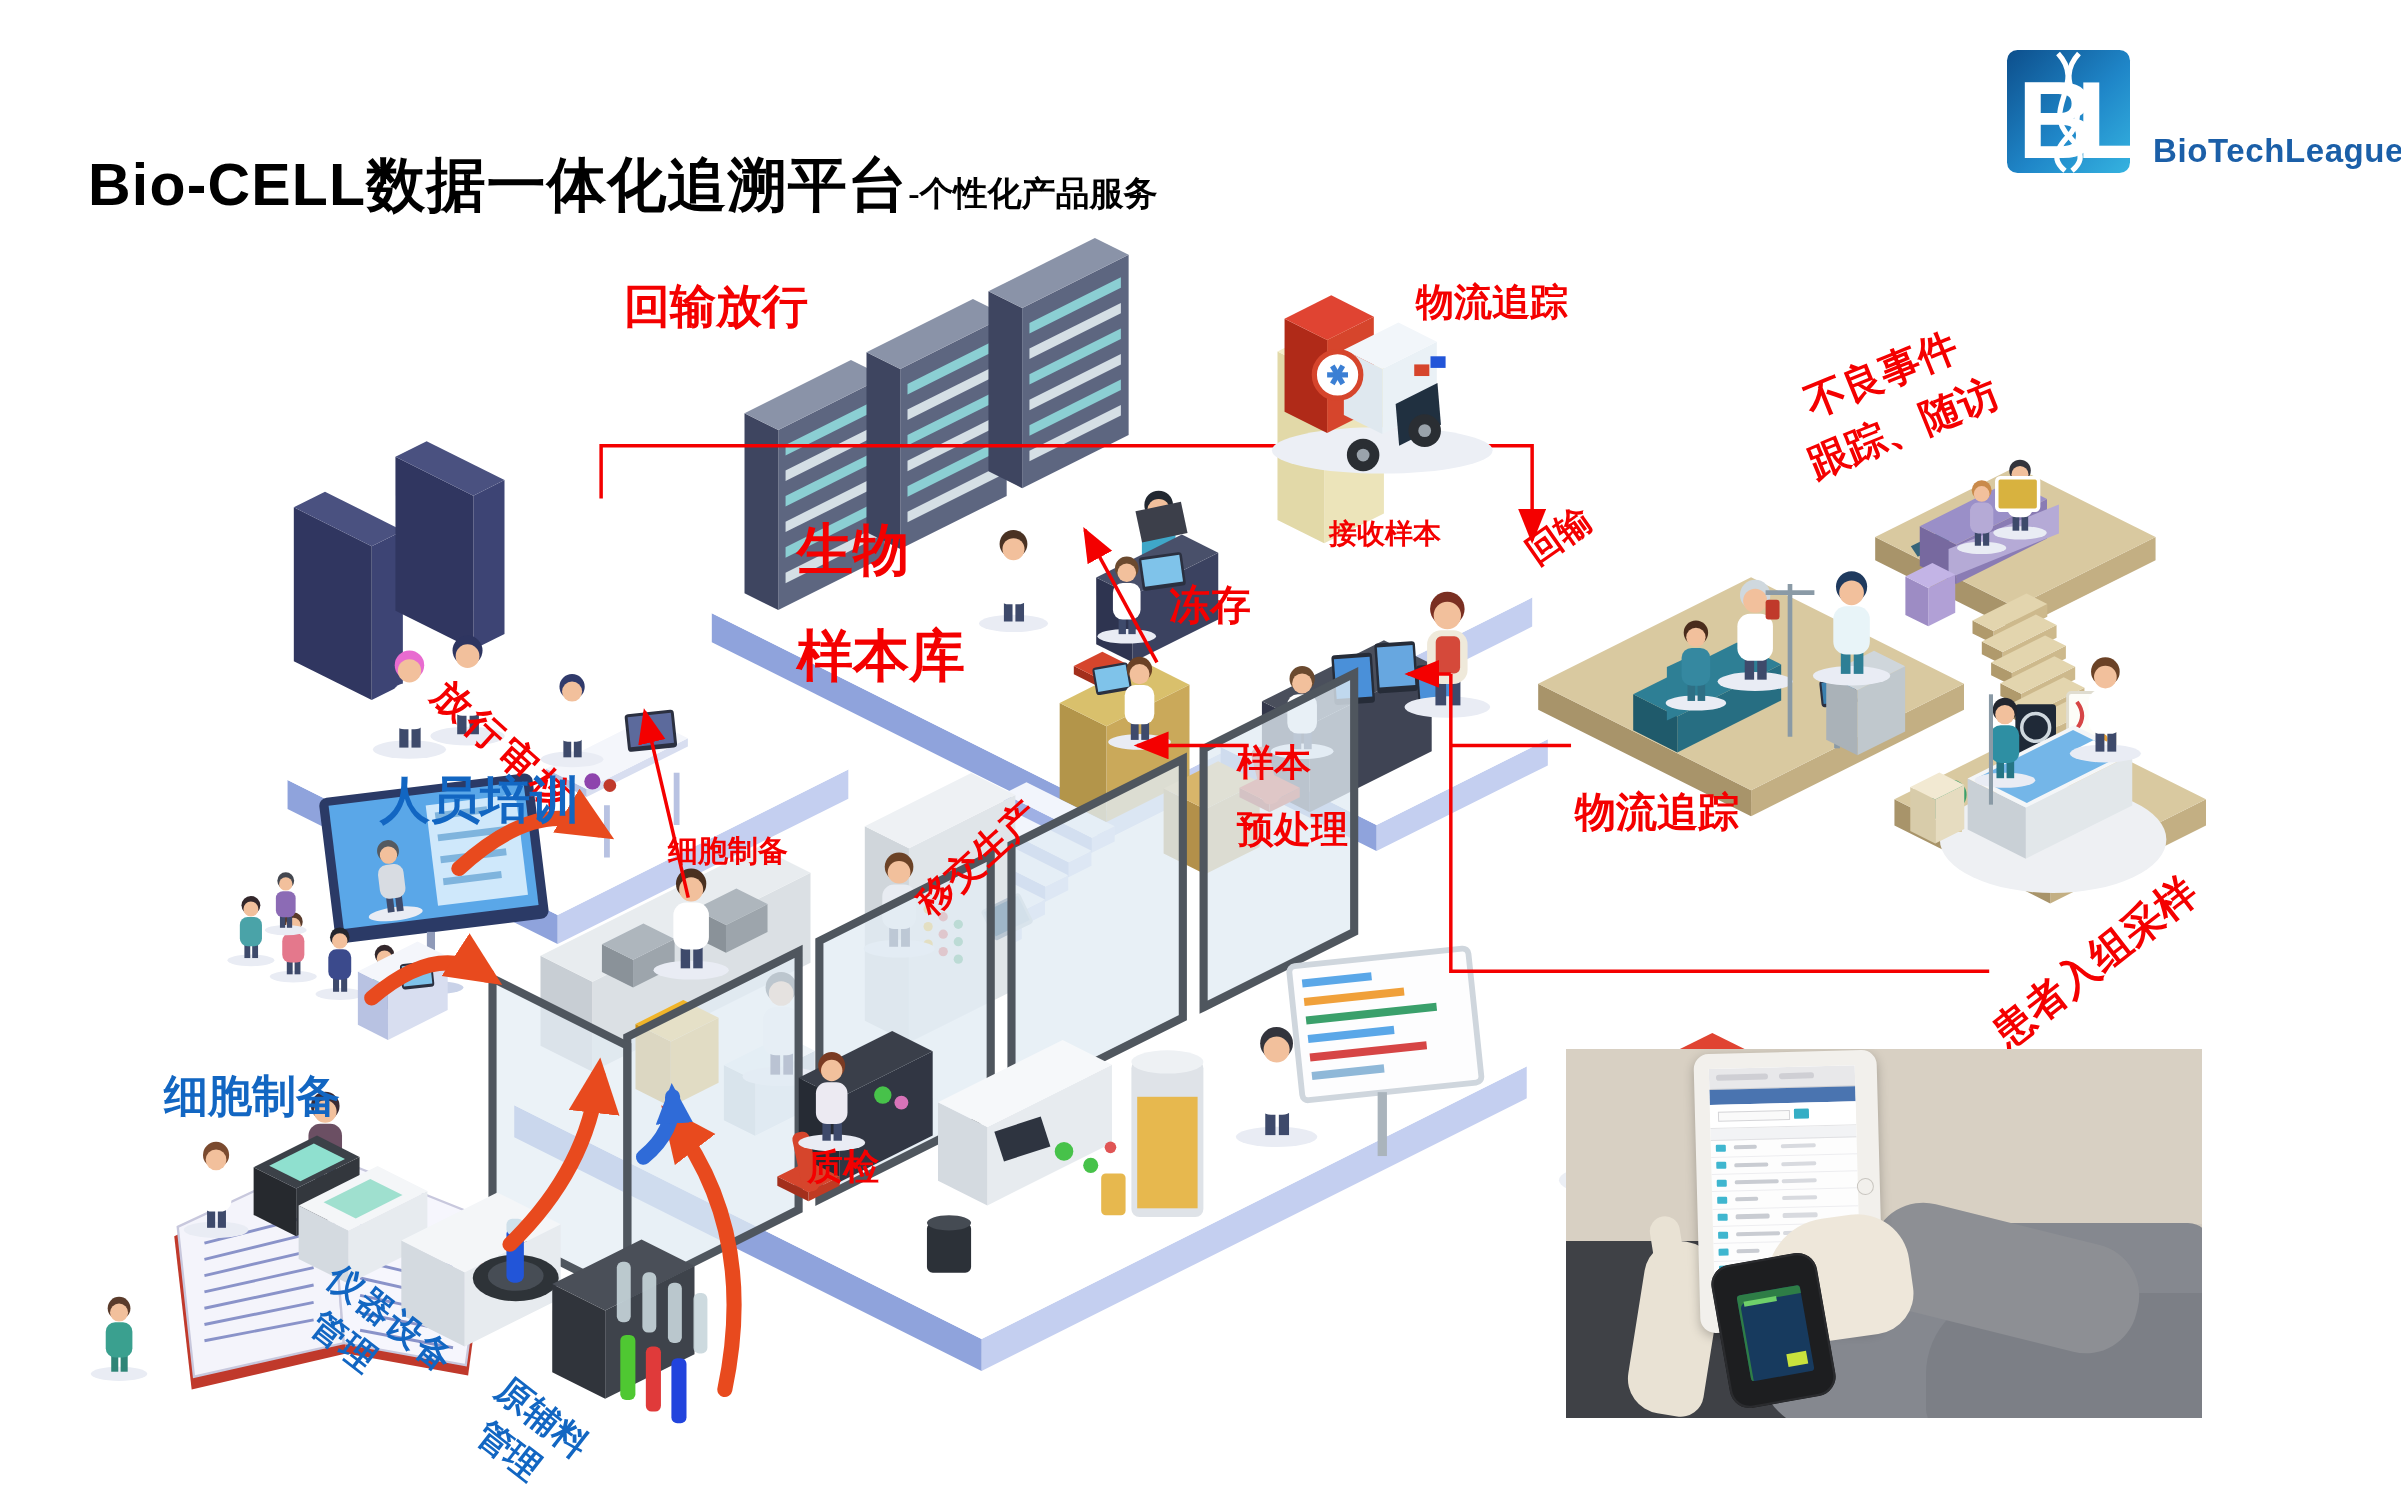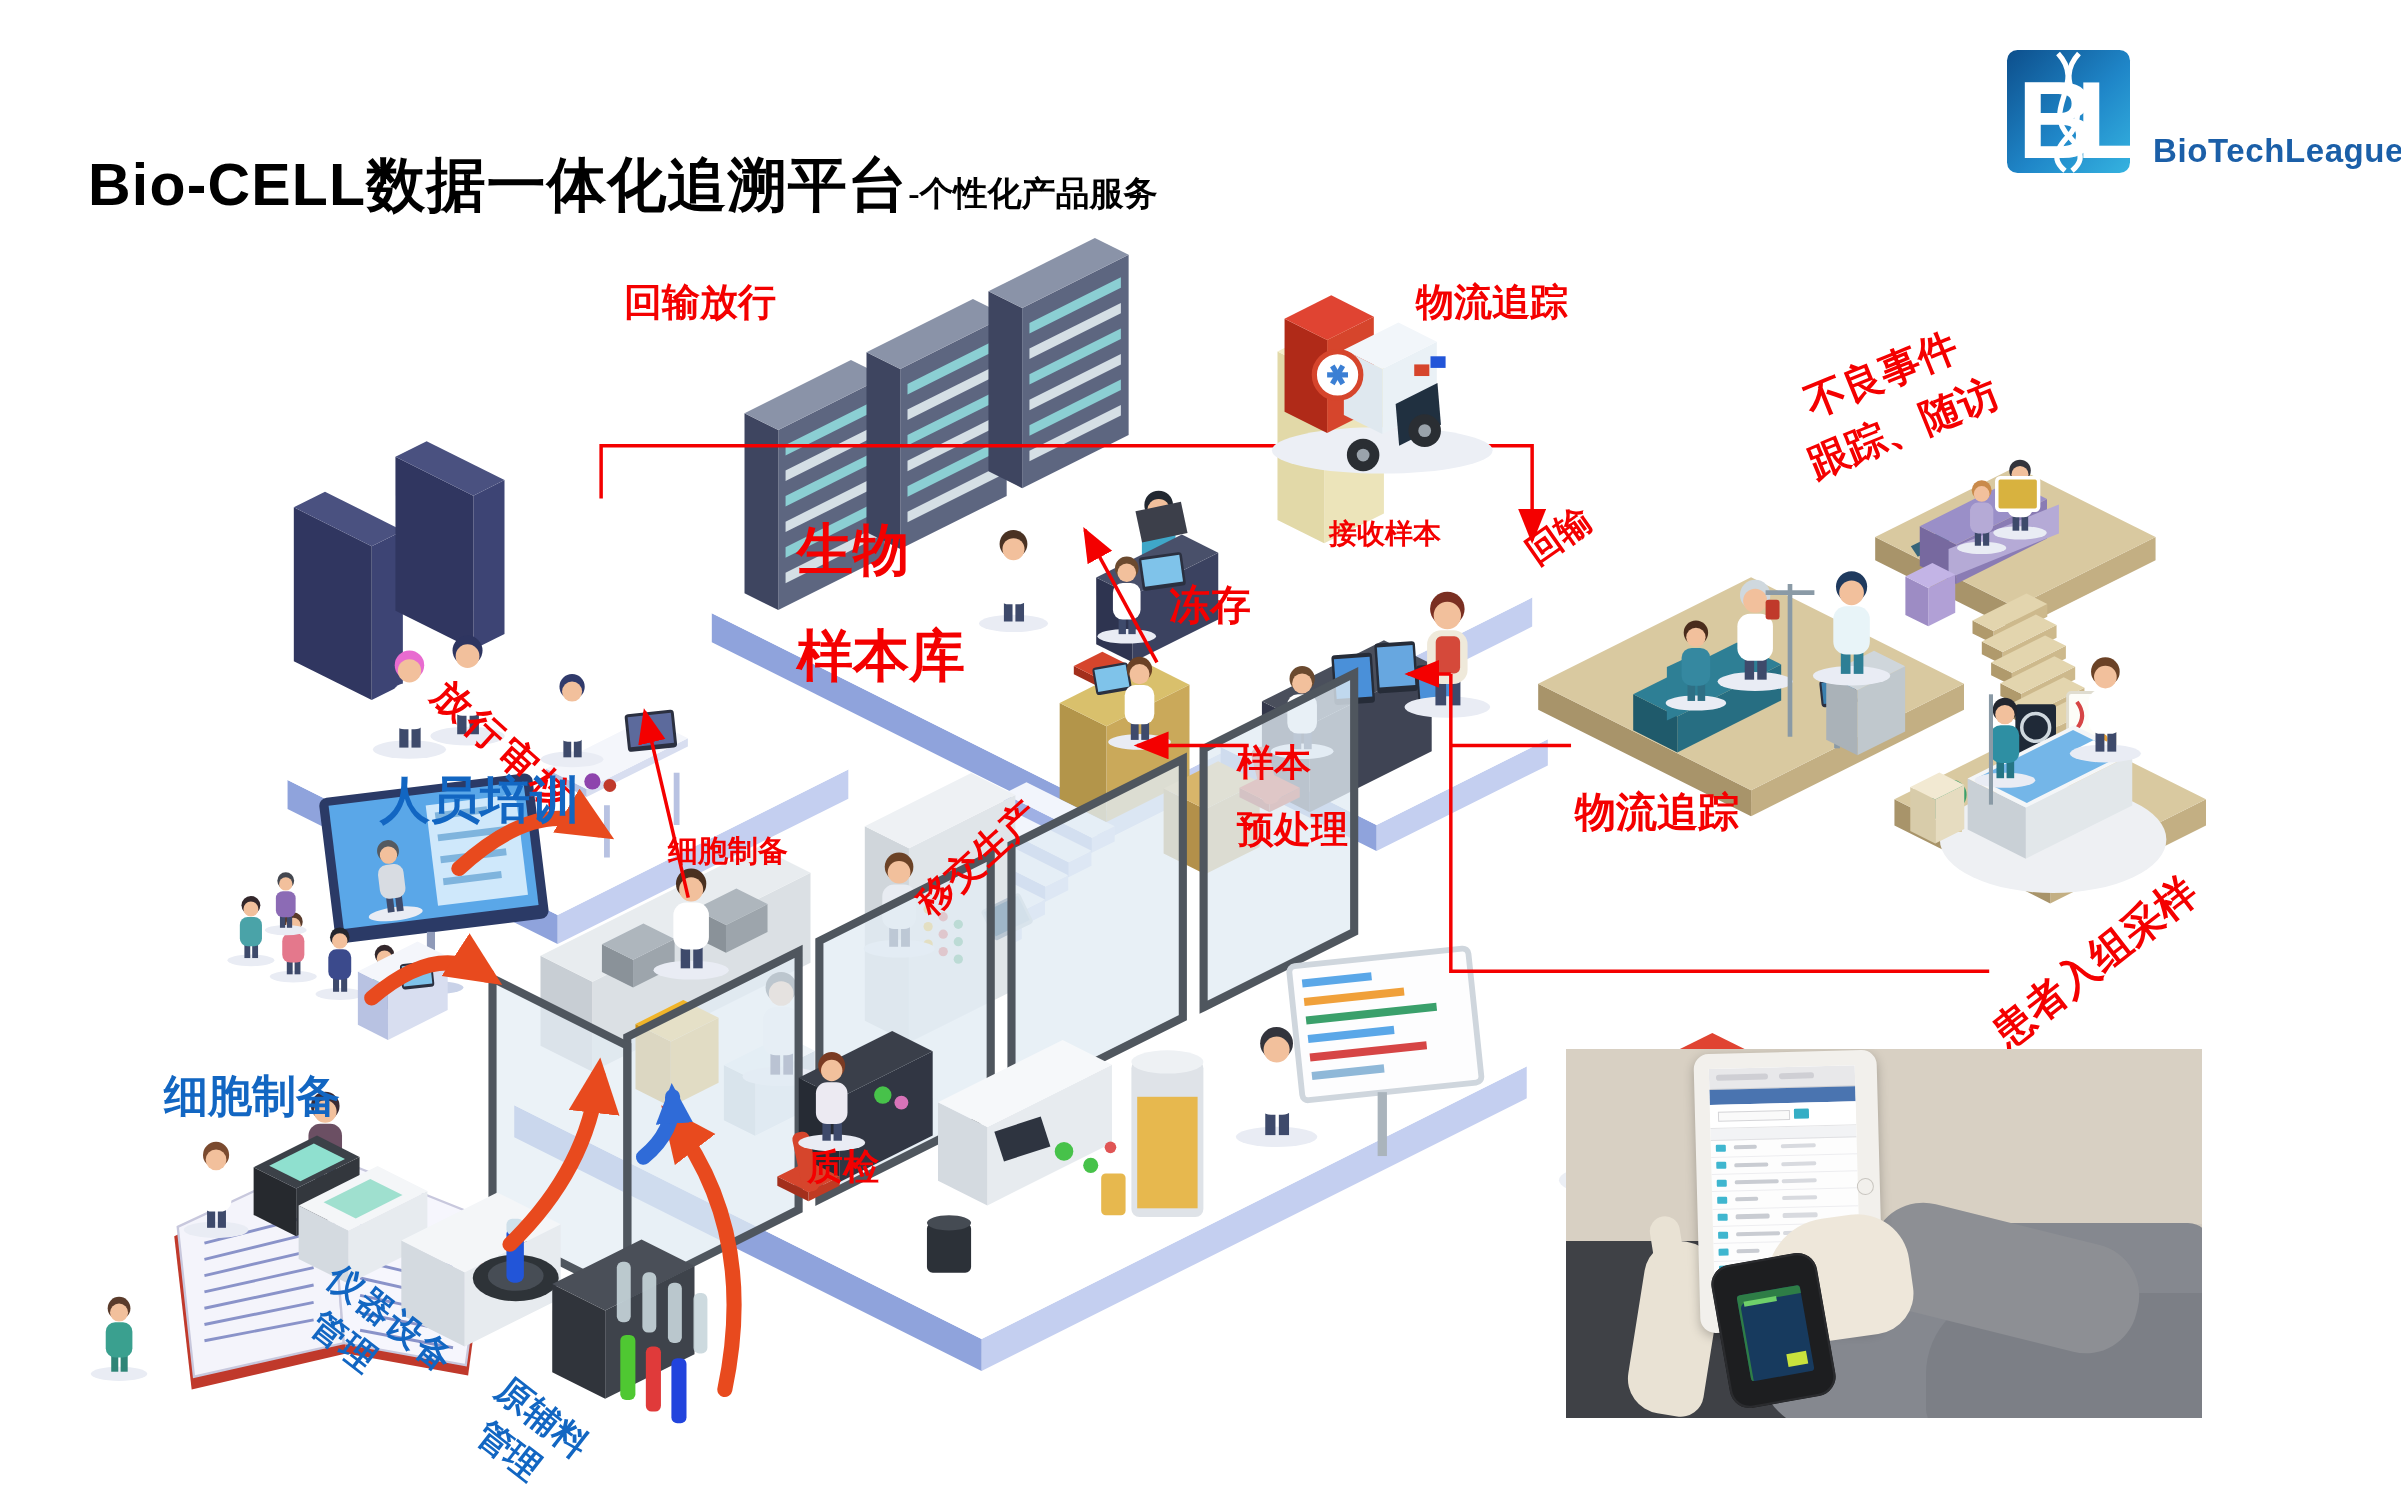--- a/index.html
+++ b/index.html
@@ -700,21 +700,21 @@
     <span class="b">B</span>
     <span class="l">L</span>
     <svg width="123" height="123" viewBox="0 0 212 212" style="position:absolute;left:0;top:0">
       <path d="M88,6 C138,60 58,100 108,150 C140,184 122,200 112,208" stroke="#fff" stroke-width="9" fill="none"></path>
       <path d="M124,6 C74,60 154,100 104,150 C72,184 90,200 100,208" stroke="#fff" stroke-width="9" fill="none"></path>
     </svg>
   </div>
   <div class="en">BioTechLeague</div>
 </div>
 
-<div class="lbl" style="left:624px;top:282px;font-size:38px">回输放行</div>
+<div class="lbl" style="left:624px;top:282px;font-size:46px">回输放行</div>
 <div class="lbl" style="left:1416px;top:282px;font-size:38px">物流追踪</div>
 <div class="lbl" style="left:1792px;top:343px;font-size:40px;text-align:center;line-height:1.45;transform:rotate(-22deg)">
   <div>不良事件</div>
   <div>跟踪、随访</div>
 </div>
 <div class="lbl" style="left:797px;top:497px;font-size:56px;line-height:1.9">
   <div>生物</div>
   <div>样本库</div>
 </div>
 <div class="lbl" style="left:1169px;top:583px;font-size:41px">冻存</div>

